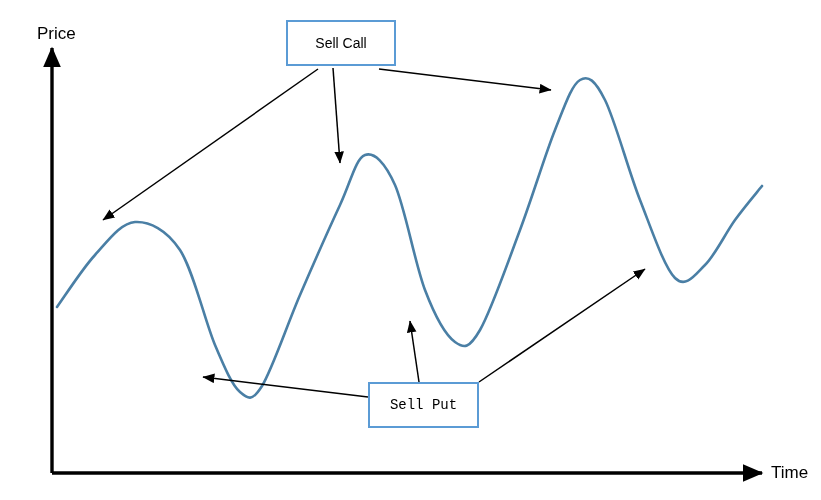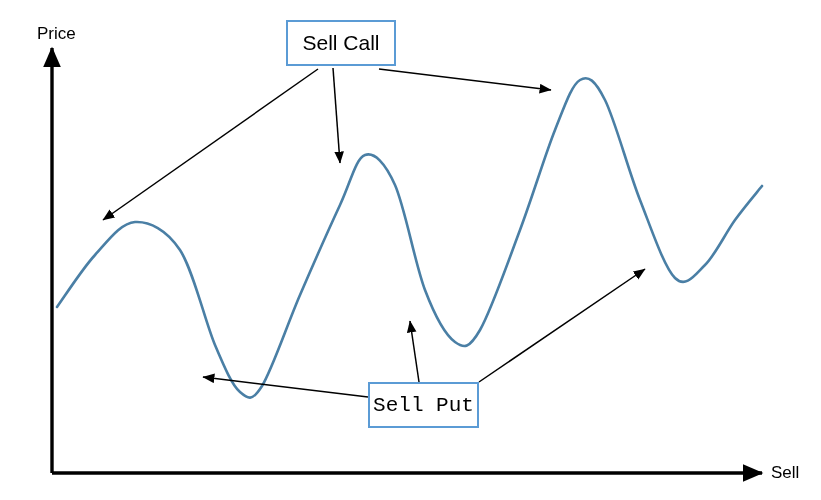--- a/index.html
+++ b/index.html
@@ -40,21 +40,21 @@
     position: absolute;
     box-sizing: border-box;
     background: #ffffff;
     border: 2px solid #5b9bd5;
     display: flex;
     align-items: center;
     justify-content: center;
   }
   .callout-text {
     font-family: "Liberation Sans", sans-serif;
-    font-size: 21px;
+    font-size: 14px;
     color: #000000;
     white-space: nowrap;
   }
   #sell-call-box { left: 286px; top: 20px;  width: 110px; height: 46px; }
   #sell-put-box  { left: 368px; top: 382px; width: 111px; height: 46px; }
 </style>
 </head>
 <body>
 
 <div id="canvas-root">
@@ -83,21 +83,21 @@
         <line x1="333" y1="68" x2="340" y2="163" stroke="#000000" stroke-width="1.5" marker-end="url(#arrowhead-black)"></line>
         <line x1="379" y1="69" x2="551" y2="90" stroke="#000000" stroke-width="1.5" marker-end="url(#arrowhead-black)"></line>
         <line x1="368" y1="397" x2="203" y2="377" stroke="#000000" stroke-width="1.5" marker-end="url(#arrowhead-black)"></line>
         <line x1="419" y1="382" x2="410" y2="321" stroke="#000000" stroke-width="1.5" marker-end="url(#arrowhead-black)"></line>
         <line x1="479" y1="382" x2="645" y2="269" stroke="#000000" stroke-width="1.5" marker-end="url(#arrowhead-black)"></line>
       </g>
   </svg>
 
   <span class="axis-label" id="price-label">Price</span>
 
-  <span class="axis-label" id="time-label">Sell</span>
+  <span class="axis-label" id="time-label">Time</span>
 
   <div class="callout-box" id="sell-call-box" style="left: 286px; top: 20px; width: 110px; height: 46px; border-color: rgb(91, 155, 213);">
     <span class="callout-text" style="color: rgb(0, 0, 0);">Sell Call</span>
   </div>
 
   <div class="callout-box" id="sell-put-box" style="left: 368px; top: 382px; width: 111px; height: 46px; border-color: rgb(91, 155, 213);">
     <span class="callout-text" style="color: rgb(0, 0, 0); font-family: Liberation Mono, monospace;">Sell Put</span>
   </div>
 
 </div>

